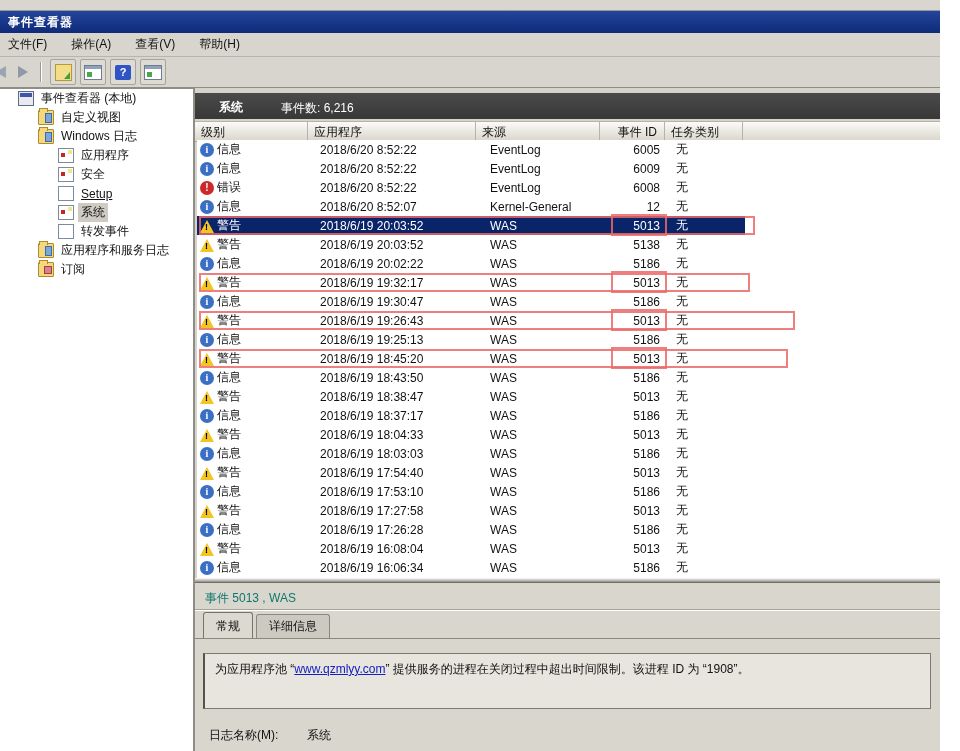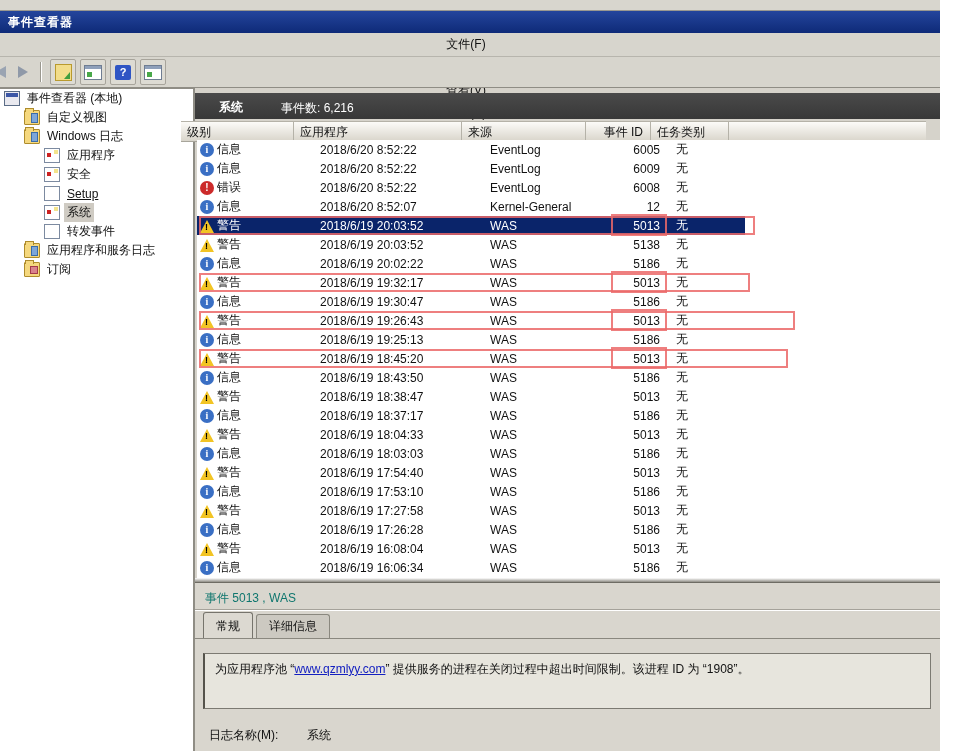--- a/index.html
+++ b/index.html
@@ -6,61 +6,61 @@
   body{font-family:"Liberation Sans","DejaVu Sans",sans-serif;background:#ffffff;}
   .screen{position:relative;width:960px;height:751px;overflow:hidden;background:#ffffff;}
   .winbg{position:absolute;left:0;top:0;width:940px;height:751px;background:#d6d3cb;}
 
   
   .topstrip{position:absolute;left:0;top:0;width:940px;height:10px;background:#d8d6ce;border-bottom:1px solid #9a9890;}
   .titlebar{position:absolute;left:0;top:11px;width:940px;height:22px;background:linear-gradient(#24459c,#0e2a78);color:#fff;}
   .titlebar .tl{position:absolute;left:8px;top:3px;font-size:12px;font-weight:bold;letter-spacing:1px;}
 
   
-  .menubar{position:absolute;left:0;top:33px;width:940px;height:23px;background:#d7d5cd;border-bottom:1px solid #b7b5ad;display:flex;align-items:center;flex-direction:column;}
+  .menubar{position:absolute;left:0;top:33px;width:940px;height:23px;background:#d7d5cd;border-bottom:1px solid #b7b5ad;display:flex;align-items:flex-end;}
   .menuitem{font-size:12px;color:#111;padding:3px 8px;margin-right:8px;cursor:default;}
 
   
   .toolbar{position:absolute;left:0;top:57px;width:940px;height:30px;background:#d7d5cd;border-bottom:1px solid #8f8d85;display:flex;align-items:center;}
   .nav-arrow{width:0;height:0;border-top:6px solid transparent;border-bottom:6px solid transparent;margin:0 6px;}
   .nav-back{border-right:10px solid #9aa4b2;margin-left:-4px;}
   .nav-fwd{border-left:10px solid #8f99a8;}
   .tb-sep{width:1px;height:20px;background:#9a988f;margin:0 6px;border-right:1px solid #fff;}
   .tb-btn{width:24px;height:24px;margin:0 2px;display:flex;align-items:center;justify-content:center;border:1px solid #a7a49b;background:#dddbd3;border-radius:2px;}
   .ic-doc{width:15px;height:15px;background:#f2dd8a;border:1px solid #b99a2e;position:relative;}
   .ic-doc::after{content:"";position:absolute;right:1px;bottom:1px;width:0;height:0;border-left:6px solid transparent;border-bottom:7px solid #3f9e3f;}
   .ic-win{width:16px;height:13px;background:#ffffff;border:1px solid #6f7d92;position:relative;}
   .ic-win::before{content:"";position:absolute;left:0;top:0;width:100%;height:3px;background:#8fa0ba;}
   .ic-win::after{content:"";position:absolute;left:2px;bottom:2px;width:5px;height:5px;background:#49a849;}
   .ic-help{width:16px;height:15px;background:#2f55c4;color:#fff;font-size:11px;font-weight:bold;text-align:center;line-height:15px;border-radius:2px;}
 
   
   .tree{position:absolute;left:0;top:88px;width:193px;height:663px;background:#ffffff;border-right:2px solid #8f8d85;border-top:1px solid #8f8d85;overflow:hidden;}
-  .titem{height:19px;display:flex;align-items:center;font-size:12px;color:#111;white-space:nowrap;}
+  .titem{height:19px;display:flex;align-items:center;font-size:12px;color:#111;white-space:nowrap;margin-left:14px;}
   .titem .lbl{padding:1px 3px;}
   .titem.sel .lbl{background:#cfcbc3;}
   .ti{width:14px;height:13px;margin-right:4px;flex:0 0 auto;position:relative;}
   .ti-computer{background:#e9e9ef;border:1px solid #5a6c86;}
   .ti-computer::before{content:"";position:absolute;left:1px;top:1px;right:1px;height:4px;background:#3c57a6;}
   .ti-folder{background:#f5d87e;border:1px solid #ae8c2c;border-radius:1px;}
   .ti-folder::before{content:"";position:absolute;left:0;top:-3px;width:7px;height:3px;background:#f5d87e;border:1px solid #ae8c2c;border-bottom:none;}
   .ti-folder.blue::after{content:"";position:absolute;right:1px;top:2px;width:5px;height:8px;background:#7da6d9;border:1px solid #3a6ca8;}
   .ti-folder.sub::after{content:"";position:absolute;right:1px;top:3px;width:6px;height:6px;background:#d9828c;border:1px solid #a53a4a;}
   .ti-log{background:#ffffff;border:1px solid #7c8aa0;}
   .ti-log::before{content:"";position:absolute;left:2px;top:4px;width:4px;height:4px;background:#cc2222;}
   .ti-log::after{content:"";position:absolute;right:1px;top:1px;width:4px;height:4px;background:#f4e48c;}
   .ti-log.plain::before,.ti-log.plain::after{display:none;}
 
   
   .darkbar{position:absolute;left:195px;top:93px;width:745px;height:26px;background:linear-gradient(#4a4a4a,#383838);color:#fff;}
   .darkbar .ln{position:absolute;left:24px;top:6px;font-size:12px;font-weight:bold;}
   .darkbar .cnt{position:absolute;left:86px;top:7px;font-size:12px;}
 
   
-  .colhead{position:absolute;left:181px;top:121px;width:745px;height:19px;background:linear-gradient(#fcfbf8,#d9d5cb);border-top:1px solid #b5b2a8;border-bottom:1px solid #a8a59b;display:flex;justify-content:space-between;}
+  .colhead{position:absolute;left:195px;top:121px;width:745px;height:19px;background:linear-gradient(#fcfbf8,#d9d5cb);border-top:1px solid #b5b2a8;border-bottom:1px solid #a8a59b;display:flex;justify-content:space-between;}
   .hcell{font-size:12px;color:#111;border-right:1px solid #b5b2a8;box-sizing:border-box;padding:2px 4px 0 6px;overflow:hidden;white-space:nowrap;}
 
   
   .rows{position:absolute;left:197px;top:140px;width:743px;height:438px;background:#ffffff;overflow:hidden;}
   .row{height:19px;display:flex;align-items:center;font-size:12px;color:#111;position:relative;width:548px;}
   .row.selected{background:#0a246a;color:#ffffff;}
   .c-level{width:113px;display:flex;align-items:center;box-sizing:border-box;padding-left:3px;flex:0 0 auto;overflow:hidden;}
   .c-date{width:168px;box-sizing:border-box;padding-left:10px;flex:0 0 auto;overflow:hidden;white-space:nowrap;}
   .c-source{width:124px;box-sizing:border-box;padding-left:12px;flex:0 0 auto;overflow:hidden;white-space:nowrap;}
   .c-id{width:65px;box-sizing:border-box;padding-right:7px;text-align:right;flex:0 0 auto;}

